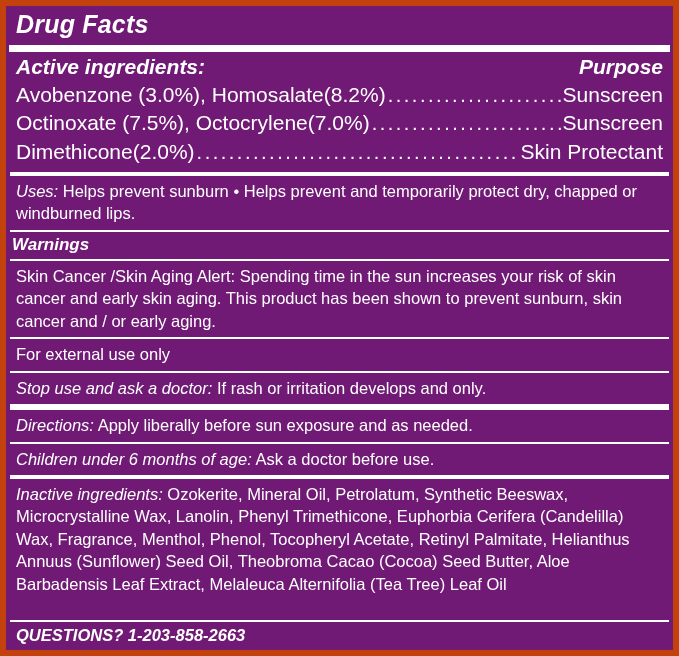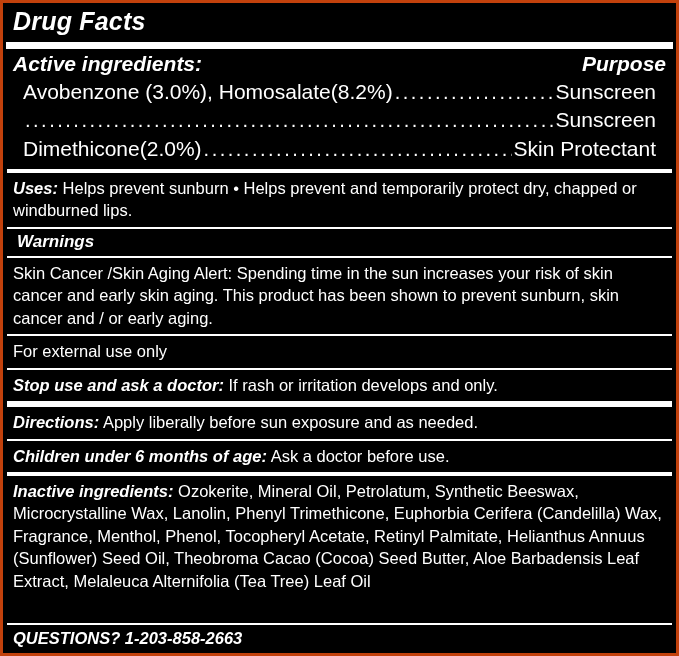--- a/index.html
+++ b/index.html
@@ -11,22 +11,22 @@
     width: 679px;
     height: 656px;
     font-family: "Liberation Sans", sans-serif;
     color: #ffffff;
     overflow: hidden;
   }
   .panel {
     width: 679px;
     height: 656px;
     box-sizing: border-box;
-    background: #000000;
-    border: 3px solid #c2410c;
+    background: #701a75;
+    border: 6px solid #c2410c;
     padding: 0;
     display: flex;
     flex-direction: column;
   }
   .title {
     font-size: 25px;
     font-weight: bold;
     font-style: italic;
     padding: 4px 10px 6px 10px;
     letter-spacing: 0.2px;
@@ -55,21 +55,21 @@
     align-items: baseline;
     font-size: 21px;
     font-weight: bold;
     font-style: italic;
     padding: 3px 10px 2px 10px;
   }
   .ai-row {
     display: flex;
     align-items: baseline;
     font-size: 21px;
-    padding: 0 20px;
+    padding: 0 10px;
     line-height: 1.35;
     white-space: nowrap;
   }
   .ai-row .nm { flex: 0 0 auto; }
   .ai-row .dots {
     flex: 1 1 auto;
     overflow: hidden;
     white-space: nowrap;
     letter-spacing: 2.5px;
     margin: 0 2px;
@@ -77,28 +77,28 @@
   }
   .ai-row .pp { flex: 0 0 auto; }
   .body-text {
     font-size: 16.5px;
     line-height: 1.36;
   }
   .lbl {
     font-weight: normal;
   }
   .lbl-i {
-    font-weight: bold;
+    font-weight: normal;
     font-style: italic;
   }
   .warn-head {
     font-size: 17px;
     font-weight: bold;
     font-style: italic;
-    padding: 3px 10px 4px 14px;
+    padding: 3px 10px 4px 6px;
   }
   .q {
     font-size: 16.5px;
     font-weight: bold;
     font-style: italic;
     padding: 4px 26px 5px 10px;
   }
   .grow { flex: 1 1 auto; }
 </style>
 </head>
@@ -113,20 +113,21 @@
     <span>Active ingredients:</span>
     <span>Purpose</span>
   </div>
 
   <div class="ai-row">
     <span class="nm">Avobenzone (3.0%), Homosalate(8.2%)</span>
     <span class="dots">.........................................................................................................</span>
     <span class="pp">Sunscreen</span>
   </div>
   <div class="ai-row">
+    <span class="nm">Octinoxate (7.5%), Octocrylene(7.0%)</span>
     <span class="dots">.........................................................................................................</span>
     <span class="pp">Sunscreen</span>
   </div>
   <div class="ai-row">
     <span class="nm">Dimethicone(2.0%)</span>
     <span class="dots">.........................................................................................................</span>
     <span class="pp">Skin Protectant</span>
   </div>
 
   <div class="rule-med" style="margin-top:6px;"></div>

